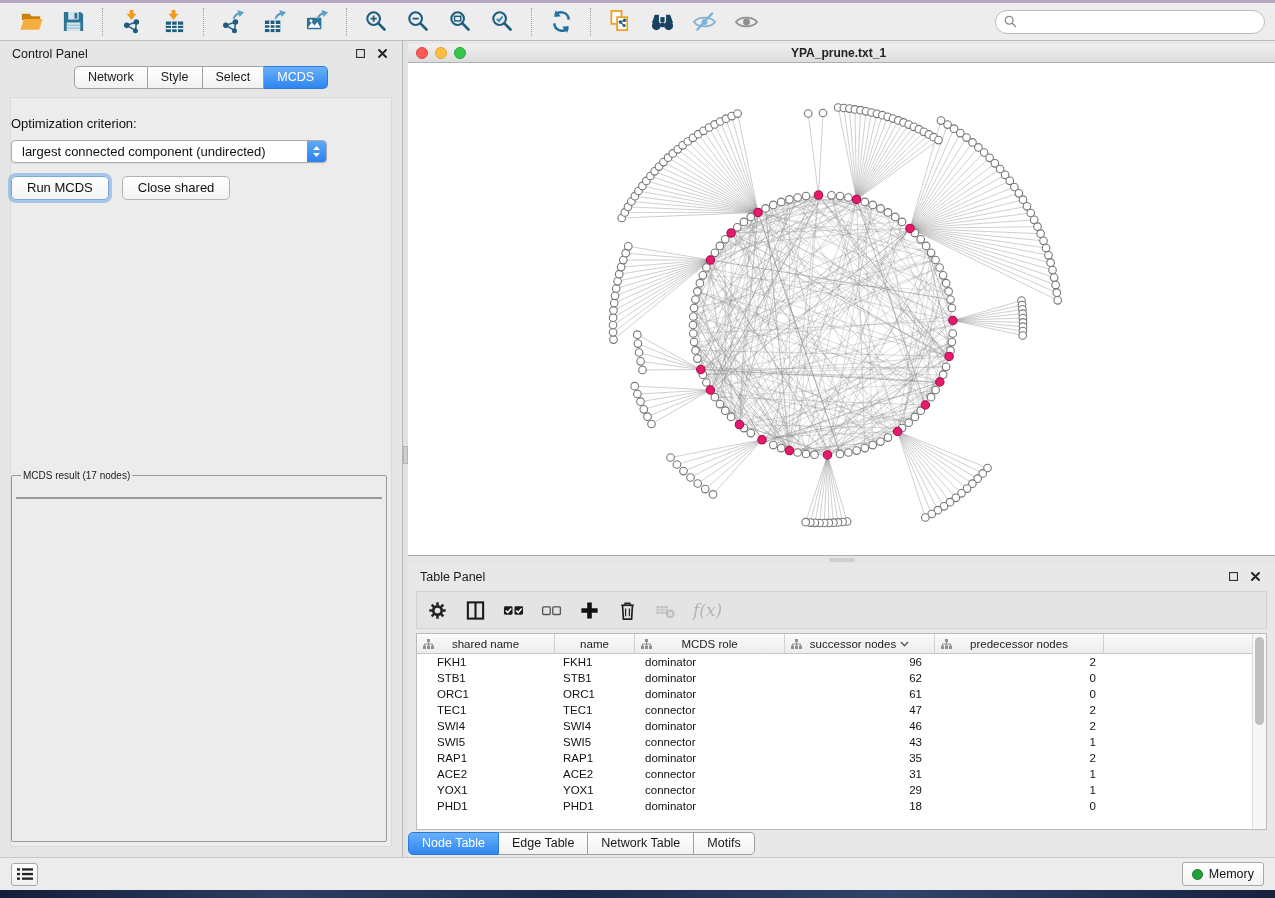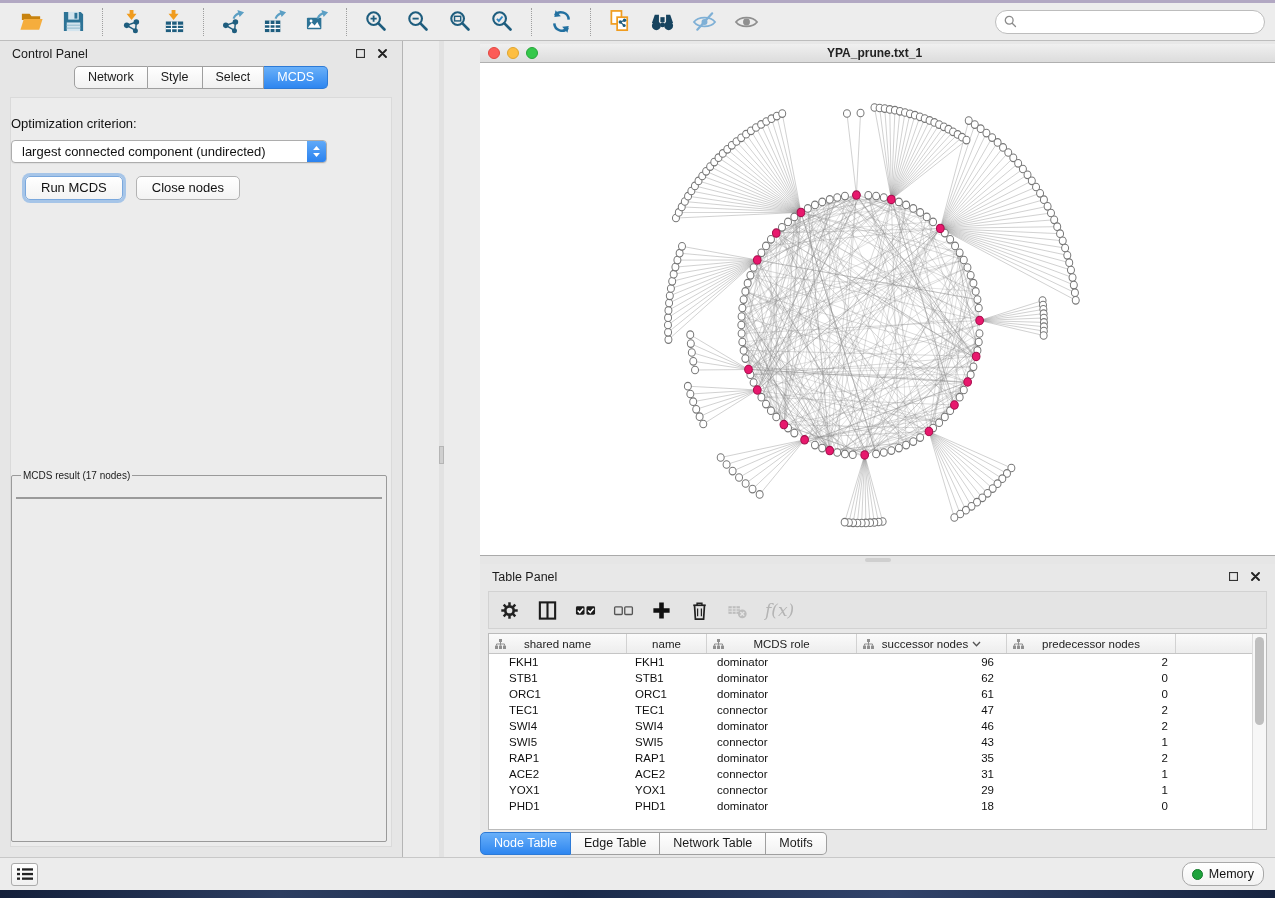--- a/index.html
+++ b/index.html
@@ -12,39 +12,39 @@
   .toolbar { height:38px; background:#ededed; border-bottom:1px solid #bdbdbd; display:flex; align-items:center; padding:0 10px; }
   #tb-icons { display:flex; align-items:center; }
   .tb-btn { width:42px; height:32px; display:flex; align-items:center; justify-content:center; background:transparent; border:none; cursor:pointer; }
   .tb-btn svg { width:25px; height:25px; }
   .tb-sep { width:1px; height:28px; border-left:1px dotted #9f9f9f; margin:0 8px; }
   .toolbar .spacer { flex:1; }
   .searchbox { width:270px; height:24px; background:#fff; border:1px solid #bdbdbd; border-radius:12px; display:flex; align-items:center; padding:0 8px; }
   .searchbox input { border:none; outline:none; flex:1; font-size:12px; background:transparent; margin-left:5px; color:#333; }
 
   
-  .main { flex:1; display:flex; min-height:0;gap:36px; }
+  .main { flex:1; display:flex; min-height:0; }
 
   
   .control-panel { width:403px; background:#e6e6e6; display:flex; flex-direction:column; border-right:1px solid #b5b5b5; }
   .panel-titlebar { height:25px; display:flex; align-items:center; padding:0 12px; font-size:12.5px; color:#1a1a1a; }
   .panel-titlebar .t-spacer { flex:1; }
   .panel-ctl { display:flex; align-items:center; justify-content:center; width:16px; height:16px; margin-left:6px; cursor:pointer; background:none; border:none; }
   .cp-tabs-row { height:27px; display:flex; justify-content:center; align-items:flex-start; }
   .tabset { display:flex; }
   .tab { background:linear-gradient(#ffffff,#f1f1f1); border:1px solid #9f9f9f; border-left:none; padding:2px 13px 3px; font-size:12.5px; color:#1a1a1a; cursor:pointer; line-height:16px; }
   .tab:first-child { border-left:1px solid #9f9f9f; border-radius:5px 0 0 5px; }
   .tab:last-child { border-radius:0 5px 5px 0; }
   .tab.active { background:linear-gradient(#69b0f9,#2e86f0); color:#fff; border-color:#2d7ad6; }
   .cp-content { flex:1; margin:4px 10px 10px; background:#ececec; border:1px solid #dadada; display:flex; flex-direction:column; align-items:flex-start; min-height:0; }
   .opt-label { margin-top:18px; font-size:13px; color:#111; }
   .dropdown { margin-top:9px; width:316px; height:23px; background:#fff; border:1px solid #adadad; border-radius:4px; display:flex; align-items:center; cursor:pointer; box-shadow:0 1px 1px rgba(0,0,0,.06); }
   .dropdown .dd-text { flex:1; font-size:13px; padding-left:10px; color:#111; white-space:nowrap; }
   .dd-stepper { width:19px; height:21px; border-radius:0 3px 3px 0; background:linear-gradient(#5fa9f8,#2b82ef); display:flex; flex-direction:column; align-items:center; justify-content:center; }
-  .btn-row { margin-top:13px; display:flex; gap:13px;margin-left:14px; }
+  .btn-row { margin-top:13px; display:flex; gap:13px; }
   .btn { background:linear-gradient(#ffffff,#f3f3f3); border:1px solid #b3b3b3; border-radius:5px; font-size:13px; color:#111; padding:3px 15px 4px; cursor:pointer; }
   .btn.focused { border-color:#7aa8dd; box-shadow:0 0 0 3px rgba(110,165,230,.55); }
   fieldset.result-box { margin-top:auto; margin-bottom:4px; width:376px; height:372px; border:1px solid #9a9a9a; border-radius:2px; background:#ececec; padding:3px; position:relative; }
   fieldset.result-box legend { font-size:10px; color:#1a1a1a; margin-left:6px; padding:0 2px; }
   .result-list { position:absolute; left:4px; right:4px; top:16px; bottom:4px; background:#fff; border:1px solid #9a9a9a; overflow:hidden; display:flex; }
   .rl-items { flex:1; padding:2px 0 0 7px; }
   .rl-track { width:13px; background:#fbfbfb; border-left:1px solid #e3e3e3; }
 
   
   .v-splitter { width:5px; background:#e2e2e2; position:relative; cursor:col-resize; }
@@ -86,21 +86,21 @@
   .td:nth-child(3){ width:150px; padding-left:10px; } .td:nth-child(4){ width:150px; text-align:right; padding-right:13px; }
   .td:nth-child(5){ width:169px; text-align:right; padding-right:8px; } .td.filler { flex:1; }
   .tbl-sb { width:14px; background:#f7f7f7; border-left:1px solid #ddd; position:relative; }
   .tbl-sb .thumb { position:absolute; left:2px; right:2px; top:3px; height:88px; background:#bfbfbf; border-radius:5px; }
   .tp-tabs { height:27px; display:flex; align-items:center; }
 
   
   .statusbar { height:33px; background:#ececec; border-top:1px solid #c8c8c8; display:flex; align-items:center; padding:0 11px; }
   .sb-listbtn { width:27px; height:23px; background:linear-gradient(#fff,#f0f0f0); border:1px solid #ababab; border-radius:3px; display:flex; align-items:center; justify-content:center; cursor:pointer; }
   .statusbar .spacer { flex:1; }
-  .memory-btn { height:24px; background:linear-gradient(#fff,#f2f2f2); border:1px solid #a8a8a8; border-radius:10px; display:flex; align-items:center; gap:6px; padding:0 9px; font-size:12.5px; color:#111; cursor:pointer; }
+  .memory-btn { height:24px; background:linear-gradient(#fff,#f2f2f2); border:1px solid #a8a8a8; border-radius:3px; display:flex; align-items:center; gap:6px; padding:0 9px; font-size:12.5px; color:#111; cursor:pointer; }
   .mem-dot { width:11px; height:11px; border-radius:50%; background:#1ea33c; border:1px solid #157a2c; }
 
   .wallpaper { height:8px; background:linear-gradient(90deg,#131f3a,#2c3d60 22%,#1a2a4a 45%,#31436a 70%,#16233f); }
 </style>
 </head>
 <body>
 
 <div id="app">
   <div class="top-strip"></div>
 
@@ -285,21 +285,21 @@
           <span class="dd-text">largest connected component (undirected)</span>
           <span class="dd-stepper">
             <svg width="9" height="13" viewBox="0 0 9 13">
                 <path d="M4.5 1l3.4 4H1.1z" fill="#fff"></path>
                 <path d="M4.5 12l3.4-4H1.1z" fill="#fff"></path>
               </svg>
           </span>
         </div>
         <div class="btn-row">
           <button class="btn focused">Run MCDS</button>
-          <button class="btn">Close nodes</button>
+          <button class="btn">Close shared</button>
         </div>
         <fieldset class="result-box">
           <legend>MCDS result (17 nodes)</legend>
           <div class="result-list">
             <div class="rl-items" id="result-items"></div>
             <div class="rl-track"></div>
           </div>
         </fieldset>
       </div>
     </div>

